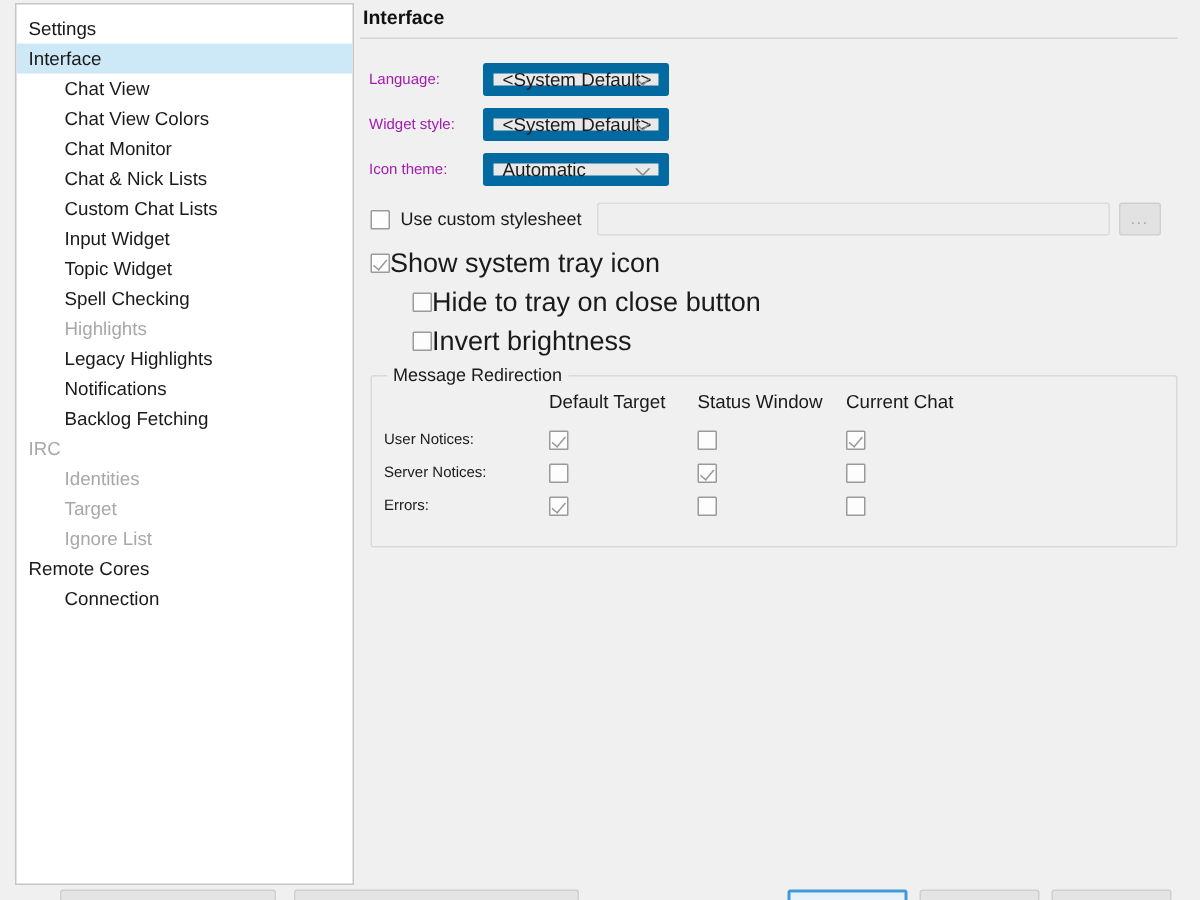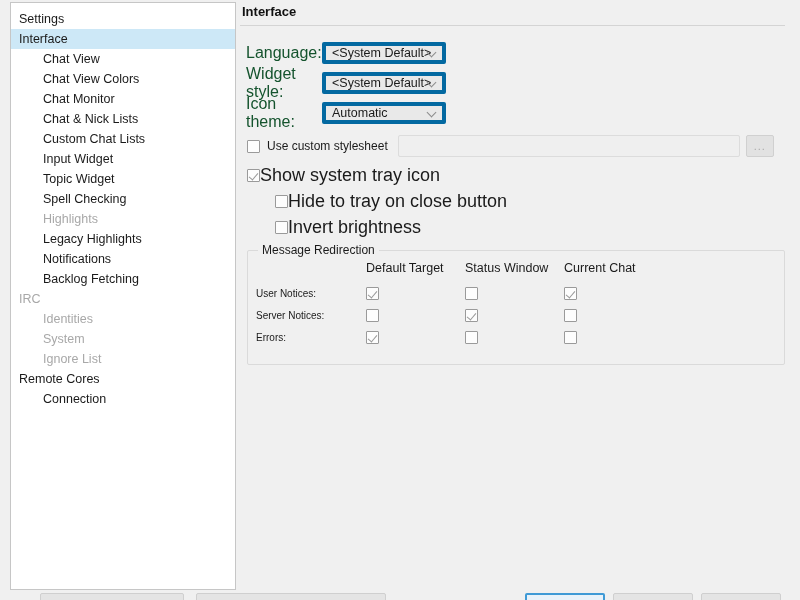--- a/index.html
+++ b/index.html
@@ -67,31 +67,31 @@
   
   .combo-row {
     display: flex;
     align-items: center;
     height: 26px;
     margin-top: 4px;
   }
   .combo-row.first { margin-top: 14px; }
   .field-label {
     width: 82px;
-    font-size: 16px;
+    font-size: 10px;
     text-align: left;
-    color: #14532d;
+    color: #a21caf;
     padding-left: 6px;
   }
   .combo {
     position: relative;
     height: 22px;
     width: 124px;
     background: #e9e9e9;
-    border: 4px solid #0369a1;
+    border: 7px solid #0369a1;
     border-radius: 2px;
     display: flex;
     align-items: center;
     padding-left: 6px;
     font-size: 12.5px;
     color: #1a1a1a;
   }
   .combo .chev {
     position: absolute;
     right: 7px; top: 50%;
@@ -246,21 +246,21 @@
         <div class="tree-item lvl2">Custom Chat Lists</div>
         <div class="tree-item lvl2">Input Widget</div>
         <div class="tree-item lvl2">Topic Widget</div>
         <div class="tree-item lvl2">Spell Checking</div>
         <div class="tree-item lvl2 disabled">Highlights</div>
         <div class="tree-item lvl2">Legacy Highlights</div>
         <div class="tree-item lvl2">Notifications</div>
         <div class="tree-item lvl2">Backlog Fetching</div>
         <div class="tree-item lvl1 disabled">IRC</div>
         <div class="tree-item lvl2 disabled">Identities</div>
-        <div class="tree-item lvl2 disabled">System</div>
+        <div class="tree-item lvl2 disabled">Target</div>
         <div class="tree-item lvl2 disabled">Ignore List</div>
         <div class="tree-item lvl1">Remote Cores</div>
         <div class="tree-item lvl2">Connection</div>
       </div>
   </div>
 
   <div id="content">
 
     <div id="page-title">Interface</div>
     <div id="title-rule"></div>

